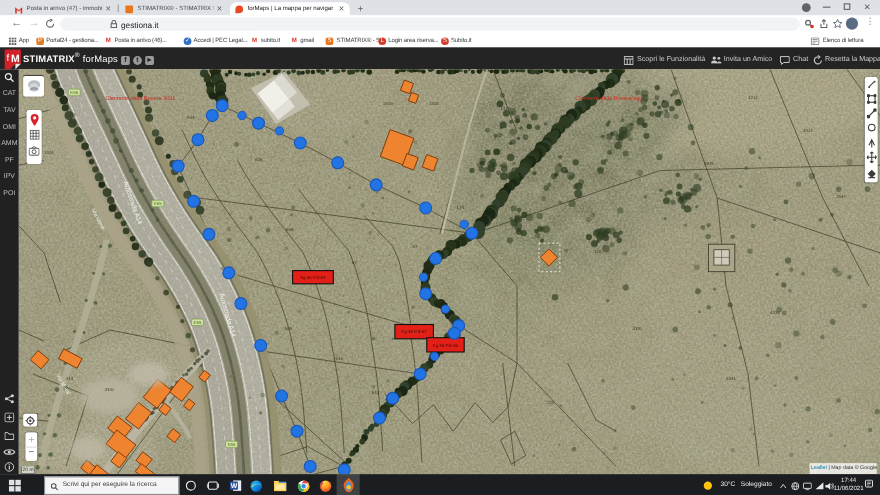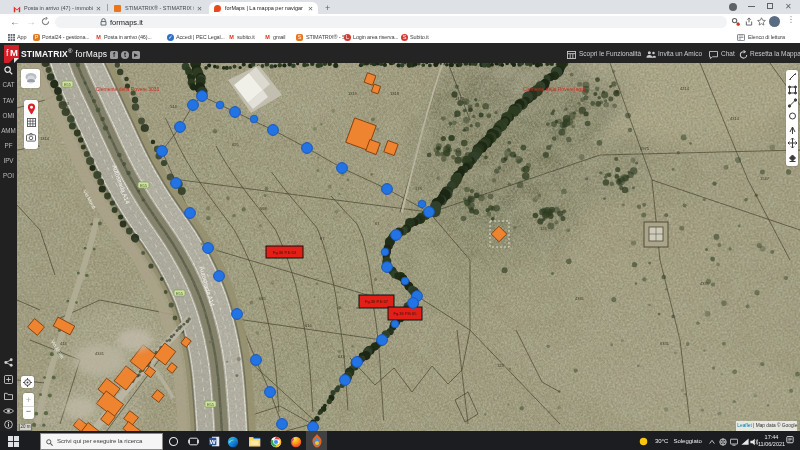--- a/index.html
+++ b/index.html
@@ -81,21 +81,21 @@
   <div id="toolbar"></div>
   <div class="navic" style="left:10px;">←</div>
   <div class="navic" style="left:26px;color:#bdc1c6;">→</div>
   <svg style="position:absolute;left:41px;top:17px" width="9" height="9" viewBox="0 0 10 10">
       <path d="M8.5,5 A3.5,3.5 0 1 1 5,1.5 M5,0 L7,1.5 L5,3" fill="none" stroke="#5f6368" stroke-width="1.1"></path>
     </svg>
   <div id="urlpill"></div>
   <svg style="position:absolute;left:100px;top:18px;z-index:3" width="7" height="8" viewBox="0 0 8 9">
       <path d="M2,4 V2.6 a2,2 0 0 1 4,0 V4 M1.2,4 h5.6 v4 h-5.6 Z" fill="none" stroke="#5f6368" stroke-width="1.1"></path>
     </svg>
-  <div style="position:absolute;left:110px;top:17.5px;font-size:7.5px;color:#202124;z-index:3;">formaps.it</div>
+  <div style="position:absolute;left:110px;top:17.5px;font-size:7.5px;color:#202124;z-index:3;">gestiona.it</div>
   <svg style="position:absolute;left:731px;top:17px" width="9" height="9" viewBox="0 0 10 10">
       <circle cx="4" cy="4" r="2.4" fill="none" stroke="#5f6368" stroke-width="1.2"></circle>
       <path d="M6,6 L9,9 M7.5,6.5 l1,1" stroke="#5f6368" stroke-width="1.2"></path>
       <circle cx="8" cy="8" r="1.8" fill="#d93025"></circle>
     </svg>
   <svg style="position:absolute;left:745px;top:17px" width="8" height="9" viewBox="0 0 9 10">
       <path d="M4.5,1 v5 M2.5,3 l2,-2 2,2 M1.5,5 v4 h6 v-4" fill="none" stroke="#5f6368" stroke-width="1.1"></path>
     </svg>
   <svg style="position:absolute;left:757px;top:17px" width="9" height="9" viewBox="0 0 10 10">
       <path d="M5,0.8 6.3,3.6 9.3,3.9 7,6 7.7,9 5,7.4 2.3,9 3,6 0.7,3.9 3.7,3.6 Z" fill="none" stroke="#5f6368" stroke-width="0.9"></path>

